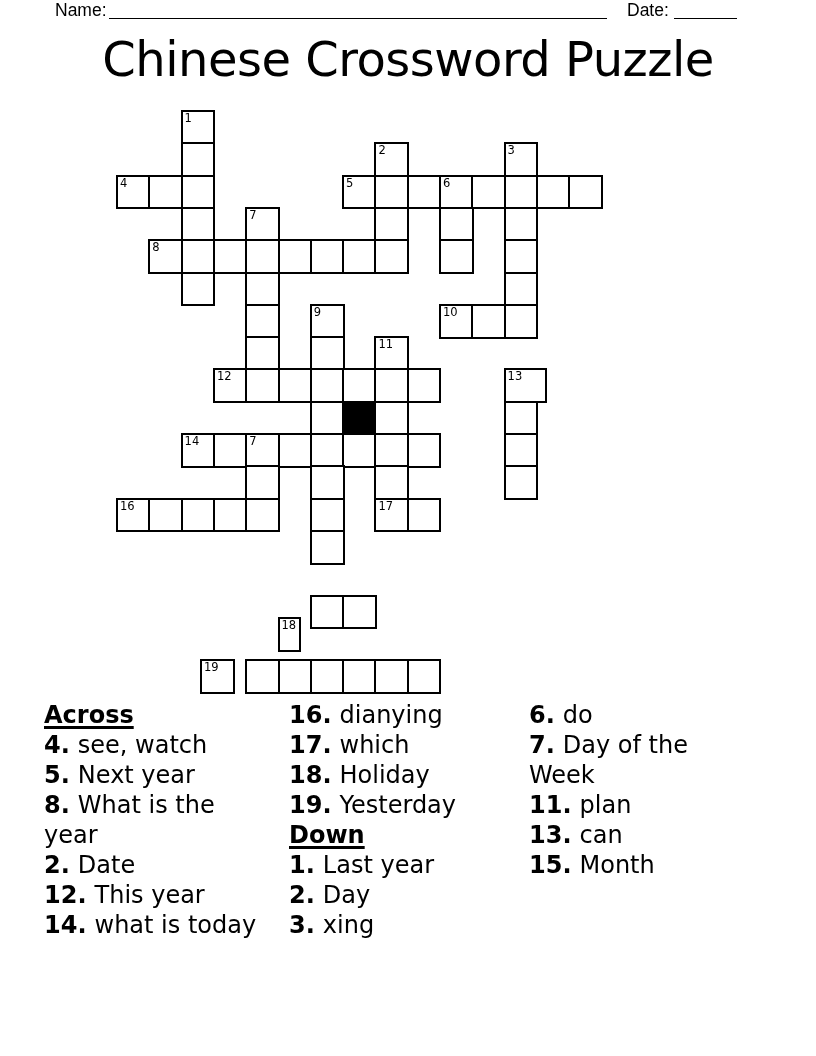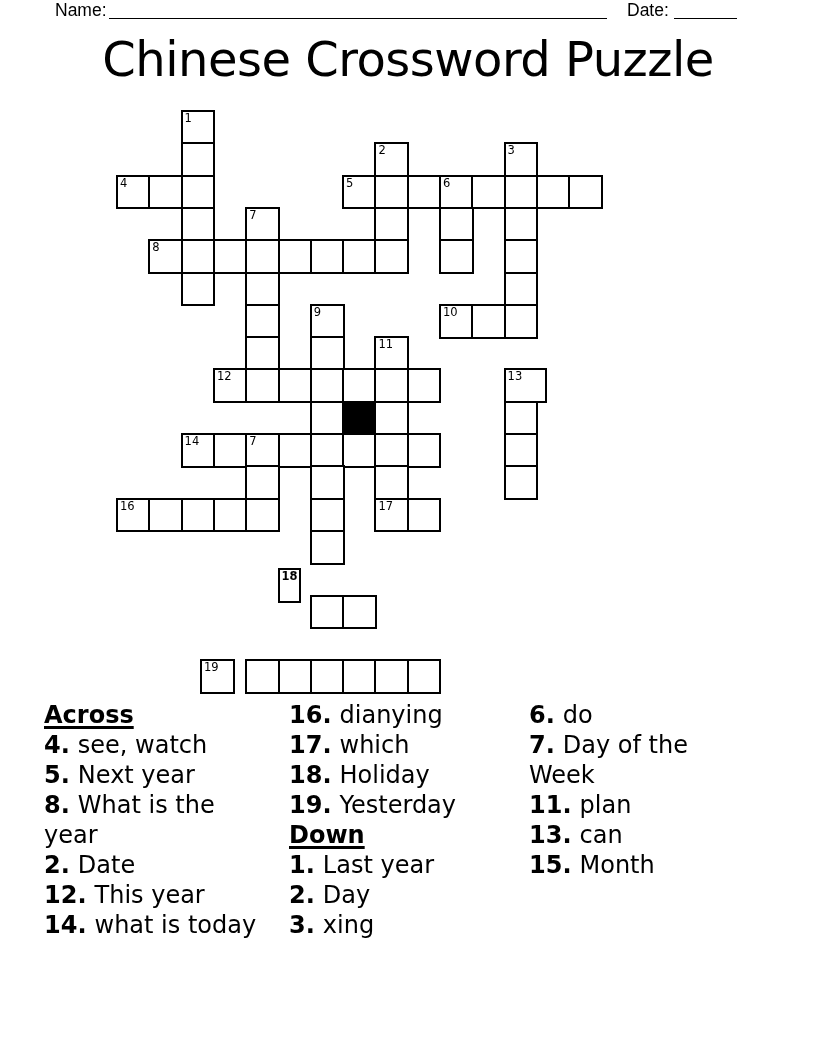--- a/index.html
+++ b/index.html
@@ -164,21 +164,21 @@
       <div class="cell" style="left: 32.3px; top: 387.6px; width: 34.8px; height: 34.8px;"></div>
       <div class="cell" style="left: 64.6px; top: 387.6px; width: 34.8px; height: 34.8px;"></div>
       <div class="cell" style="left: 96.9px; top: 387.6px; width: 34.8px; height: 34.8px;"></div>
       <div class="cell" style="left: 129.2px; top: 387.6px; width: 34.8px; height: 34.8px;"></div>
       <div class="cell" style="left: 193.8px; top: 387.6px; width: 34.8px; height: 34.8px;"></div>
       <div class="cell" style="left: 258.4px; top: 387.6px; width: 34.8px; height: 34.8px;">
         <span class="cell-num">17</span>
       </div>
       <div class="cell" style="left: 290.7px; top: 387.6px; width: 34.8px; height: 34.8px;"></div>
       <div class="cell" style="left: 193.8px; top: 419.9px; width: 34.8px; height: 34.8px;"></div>
-      <div class="cell" style="left: 161.5px; top: 458px; width: 23px; height: 34.8px; font-weight: bold;">
+      <div class="cell" style="left: 161.5px; top: 507px; width: 23px; height: 34.8px;">
         <span class="cell-num">18</span>
       </div>
       <div class="cell" style="left: 193.8px; top: 484.5px; width: 34.8px; height: 34.8px;"></div>
       <div class="cell" style="left: 226.1px; top: 484.5px; width: 34.8px; height: 34.8px;"></div>
       <div class="cell" style="left: 84px; top: 549.1px; width: 34.8px; height: 34.8px;">
         <span class="cell-num">19</span>
       </div>
       <div class="cell" style="left: 129.2px; top: 549.1px; width: 34.8px; height: 34.8px;"></div>
       <div class="cell" style="left: 161.5px; top: 549.1px; width: 34.8px; height: 34.8px;"></div>
       <div class="cell" style="left: 193.8px; top: 549.1px; width: 34.8px; height: 34.8px;"></div>

